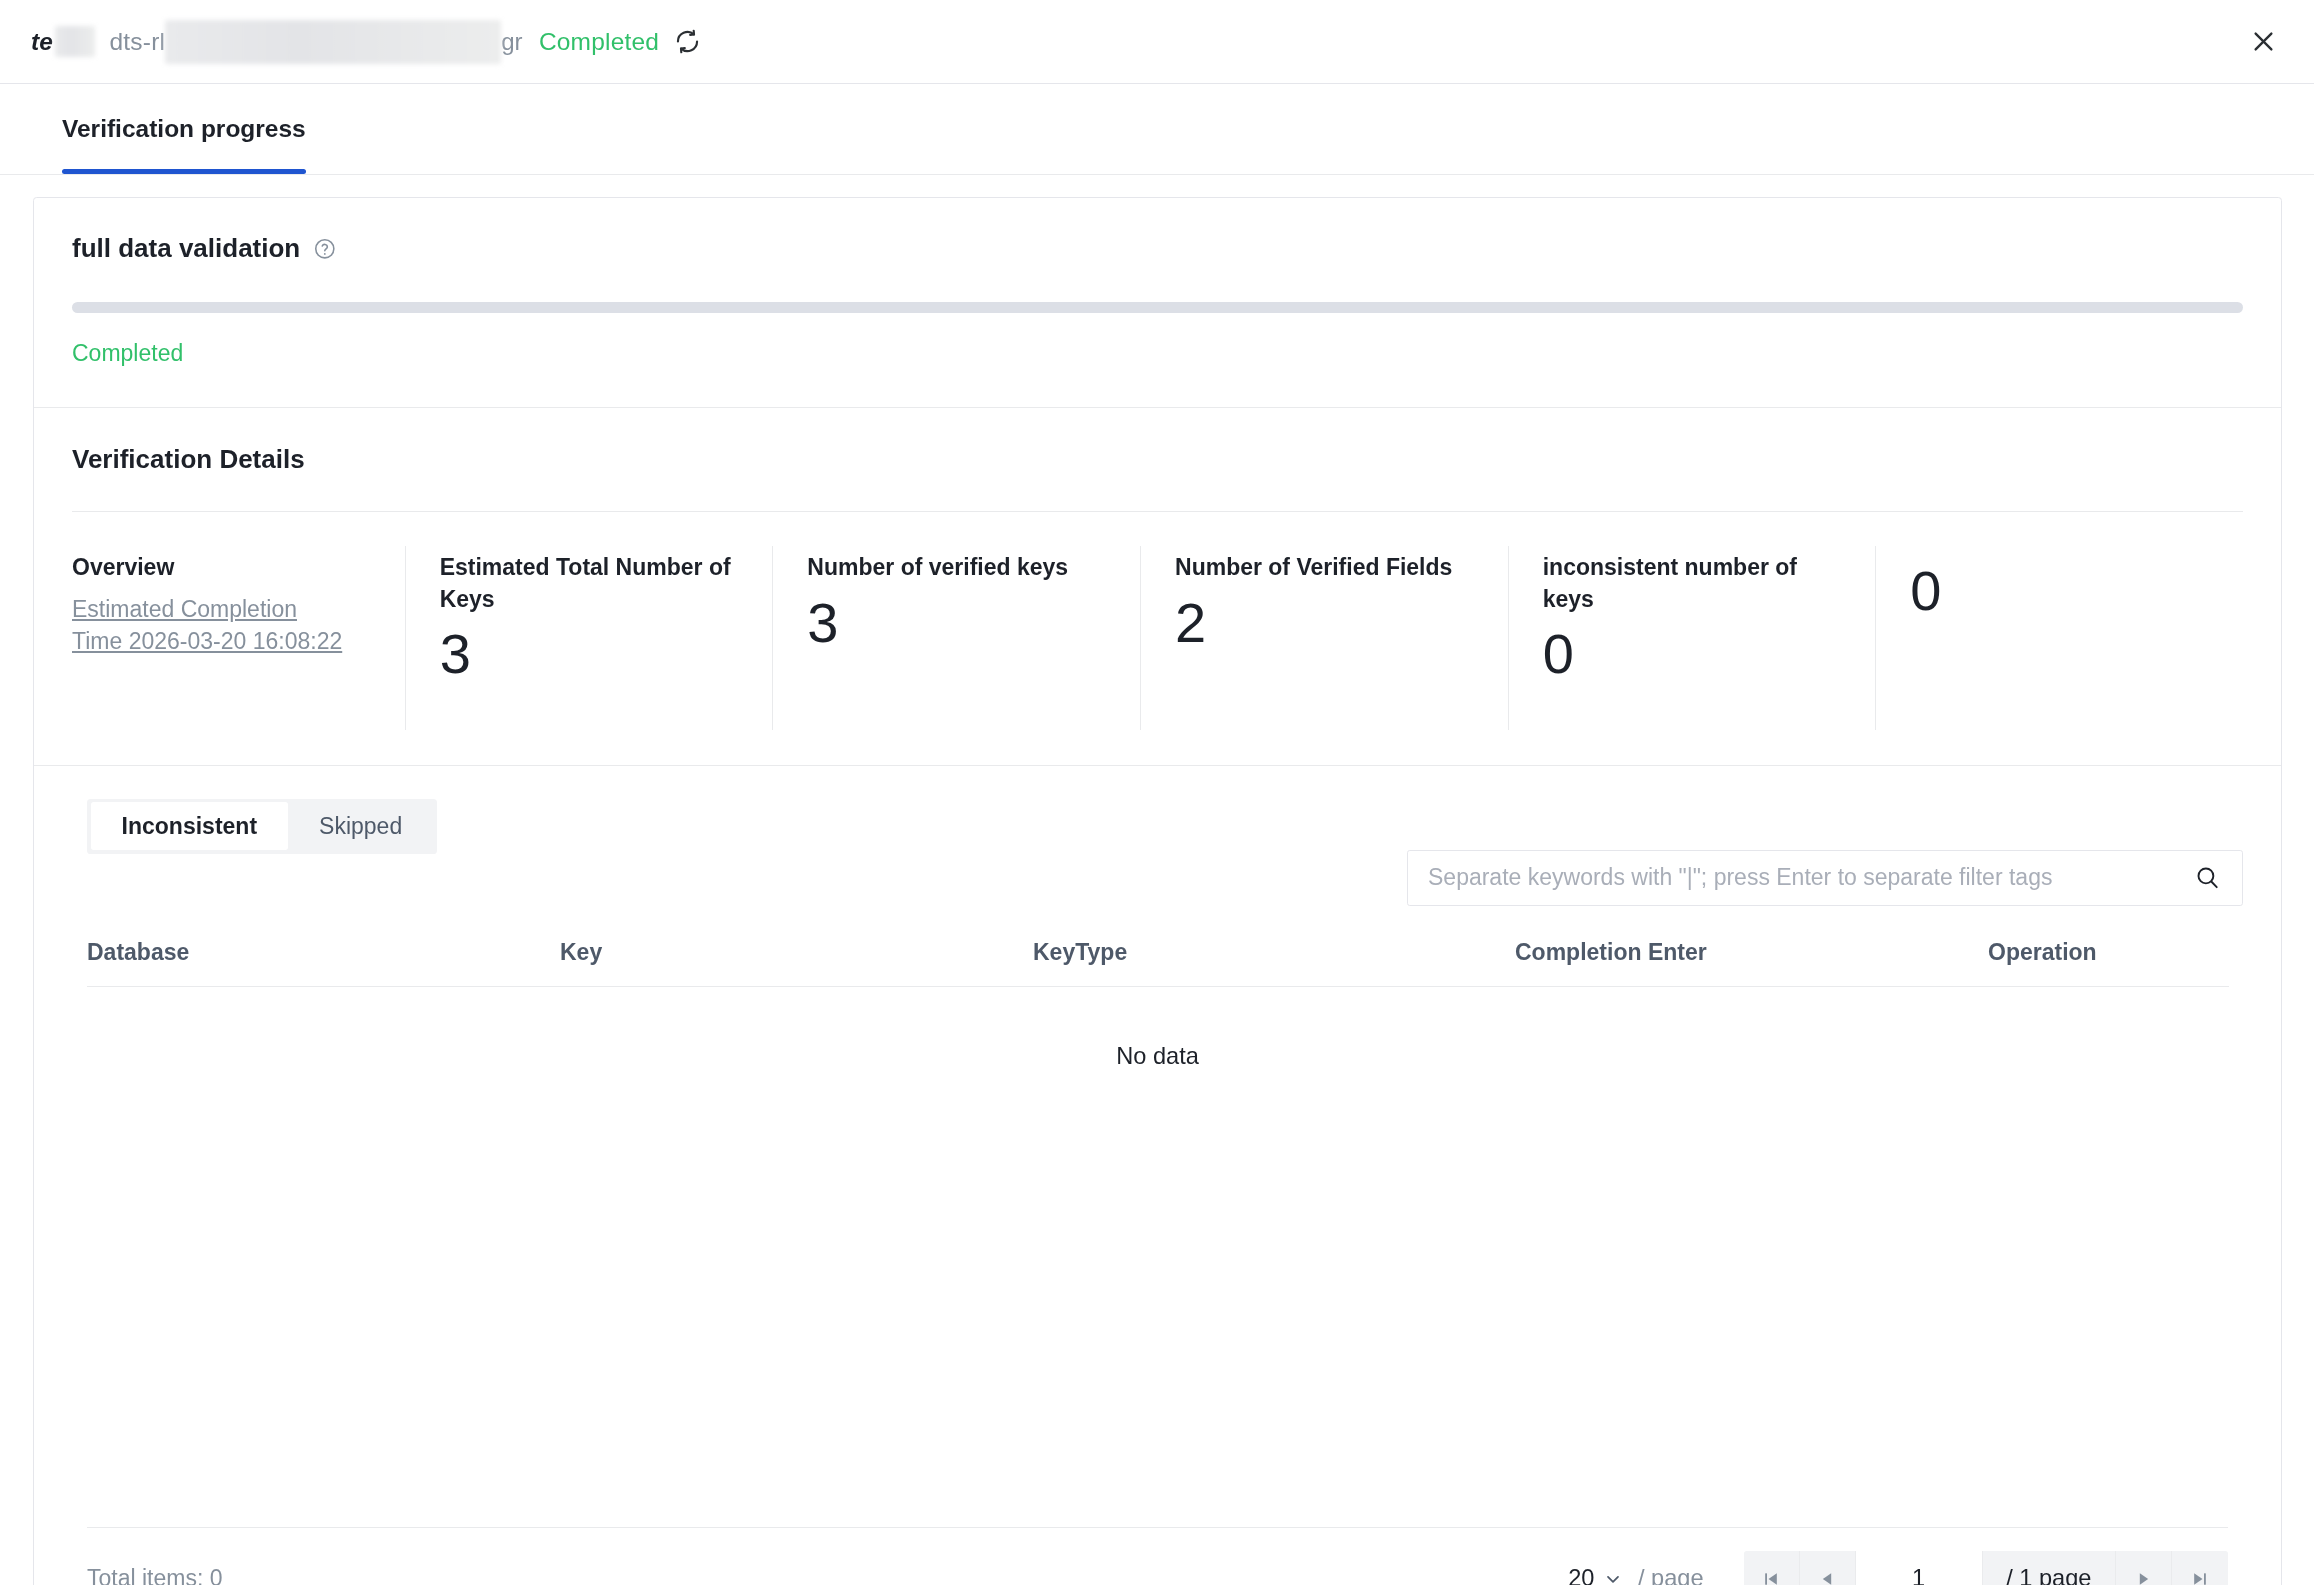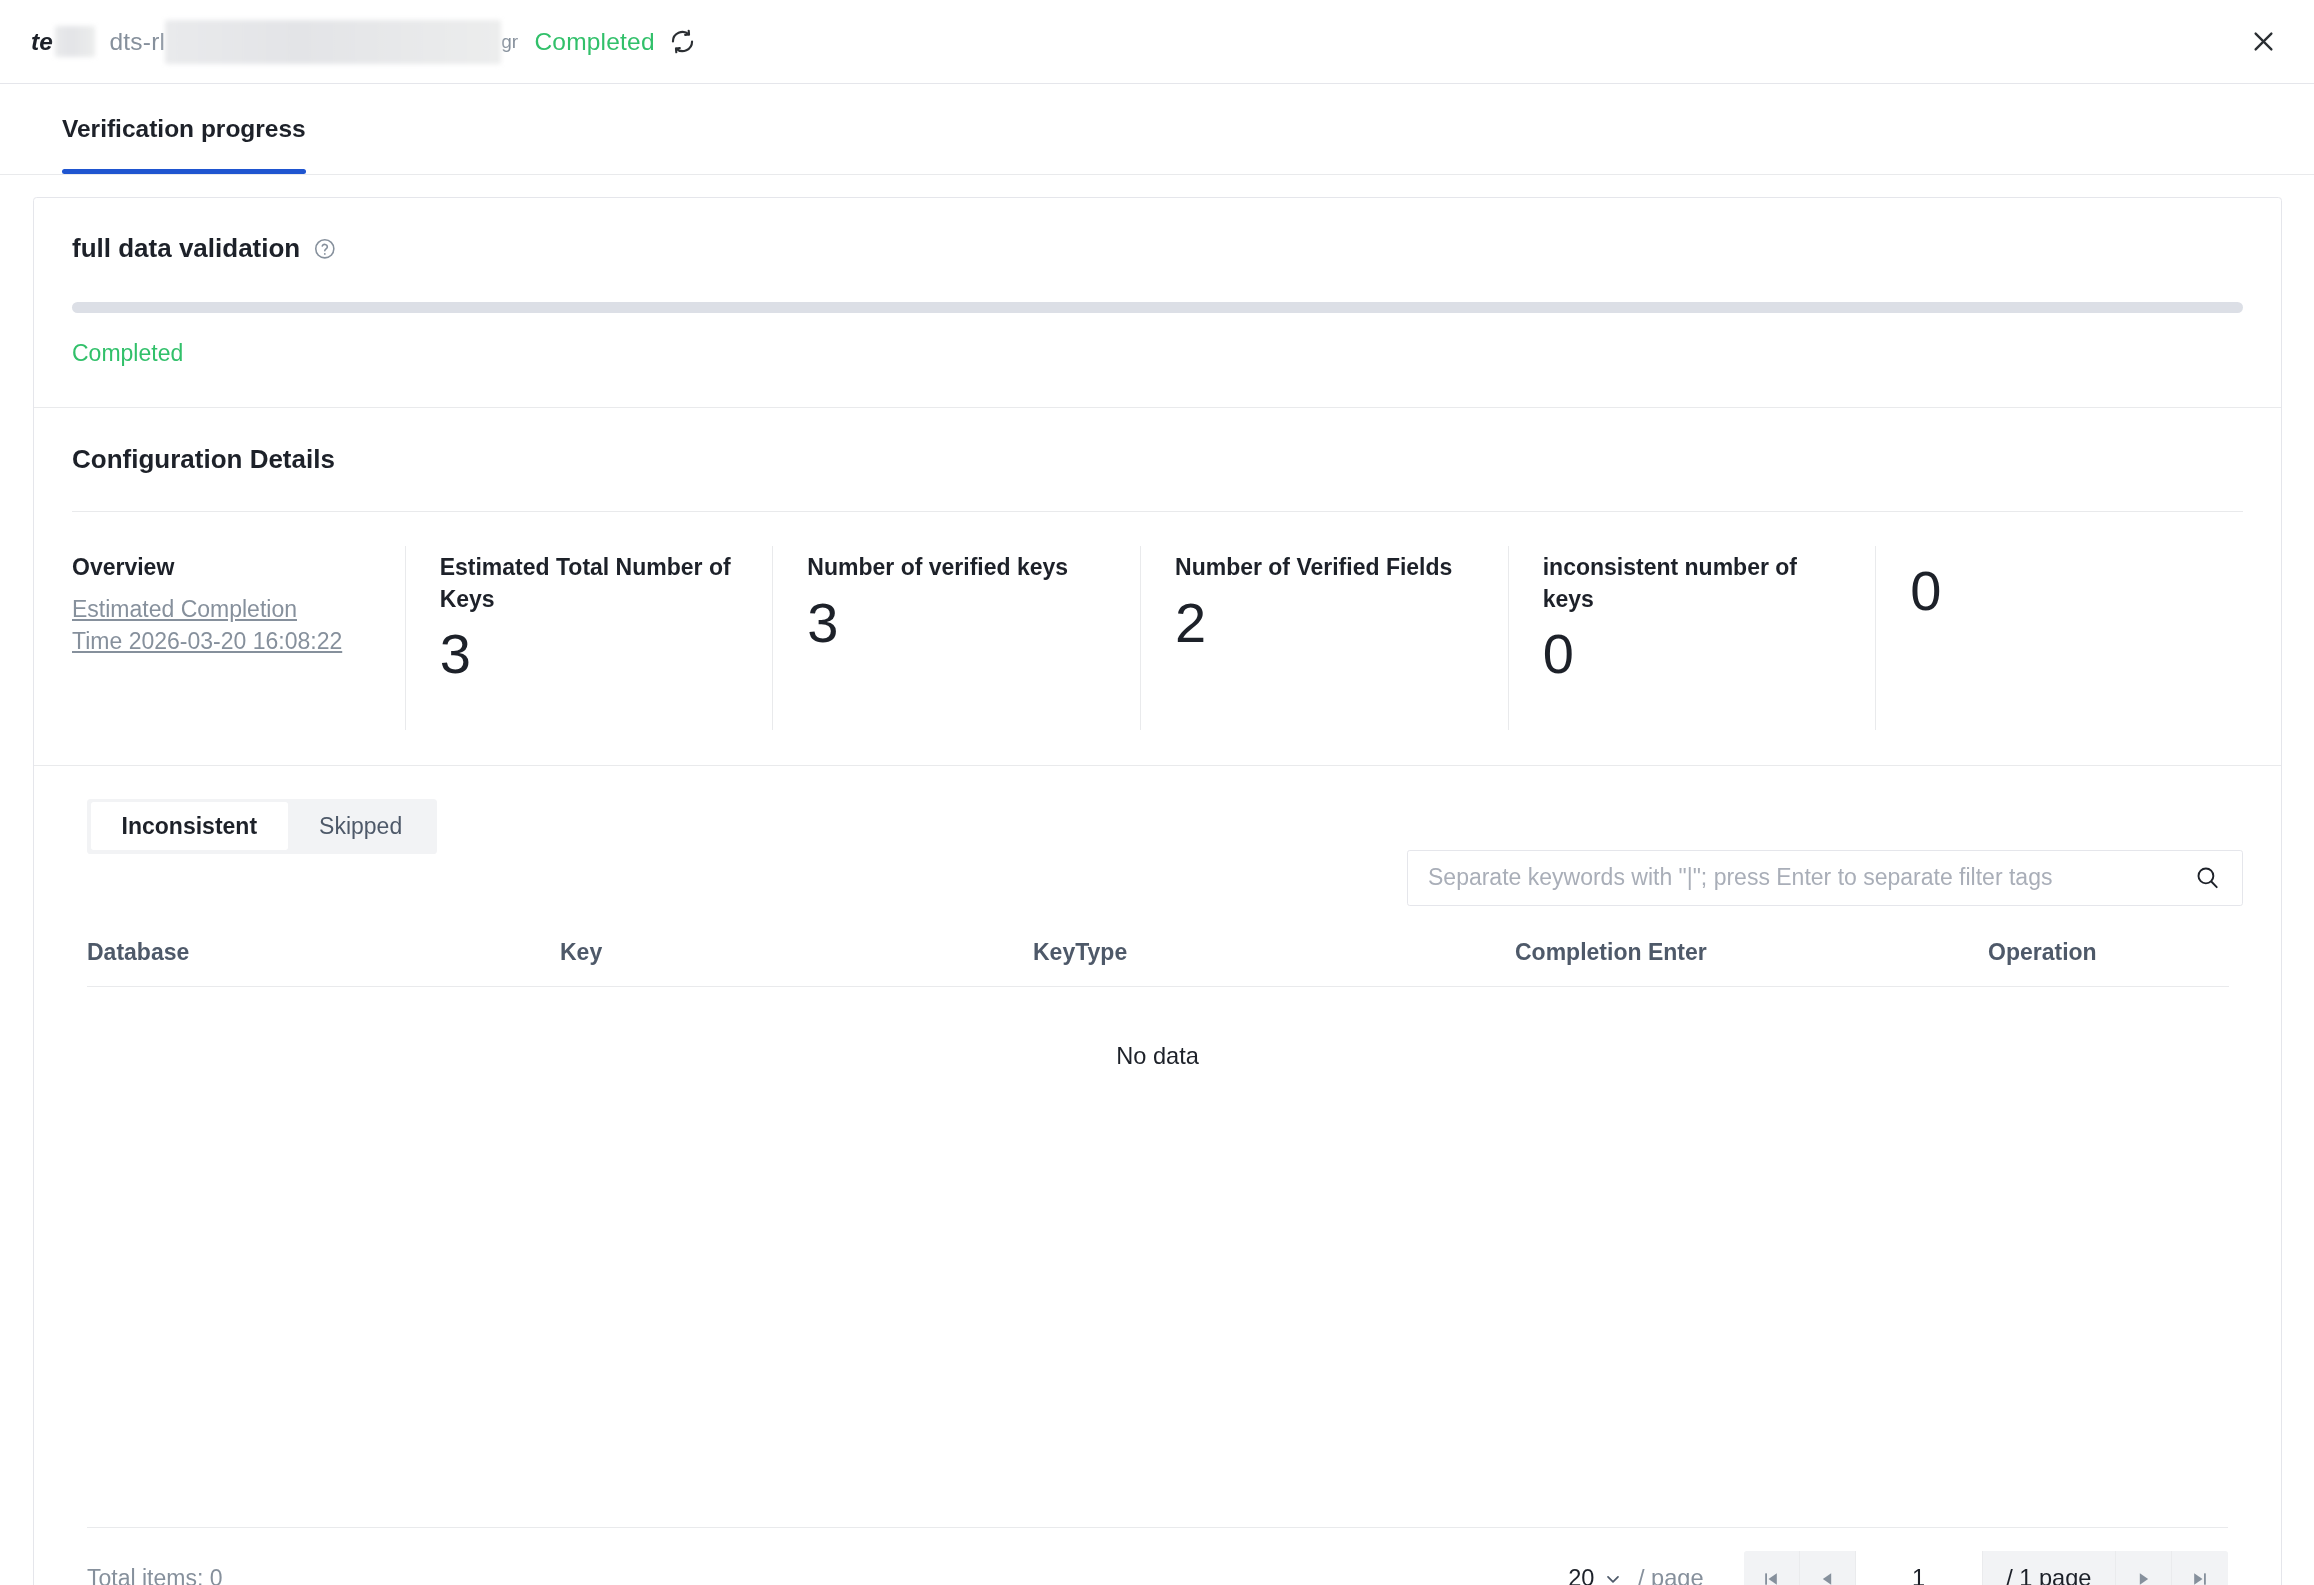--- a/index.html
+++ b/index.html
@@ -43,21 +43,21 @@
     vertical-align: middle;
   }
   .blur-sm { width: 40px; margin: 0 5.5px 0 1.8px; }
   .blur-lg { width: 336px; height: 44px; margin: 0 0 0 0; }
   .title-muted {
     color: #86909c;
     font-size: 24.5px;
     margin-left: 9px;
     letter-spacing: 0.2px;
   }
-  .title-muted-tail { color: #86909c; font-size: 19px; }
+  .title-muted-tail { color: #86909c; font-size: 24px; }
   .status-text {
     color: #31c06a;
     font-size: 24.5px;
     margin-left: 16.4px;
     letter-spacing: 0.2px;
   }
   .refresh-btn {
     margin-left: 12.7px;
     width: 31px; height: 31px;
     display: flex; align-items: center; justify-content: center;
@@ -402,21 +402,21 @@
           <path d="M9.4 9.2a2.7 2.7 0 0 1 5.2.9c0 1.8-2.6 2.1-2.6 3.9" stroke-linecap="round"></path>
           <circle cx="12" cy="17.2" r="0.95" fill="#86909c" stroke="none"></circle>
         </svg>
       </span>
     </div>
     <div class="progress-track"></div>
     <div class="progress-status">Completed</div>
   </div>
 
   <div class="section-details-head">
-    <div class="details-title">Configuration Details</div>
+    <div class="details-title">Verification Details</div>
   </div>
   <div class="details-divider"></div>
 
   <div class="stats-row">
     <div class="stat-cell">
       <div class="stat-label overview">Overview</div>
       <div class="stat-sub">Estimated Completion Time 2026-03-20 16:08:22</div>
     </div>
     <div class="stat-cell">
       <div class="stat-label">Estimated Total Number of Keys</div>

